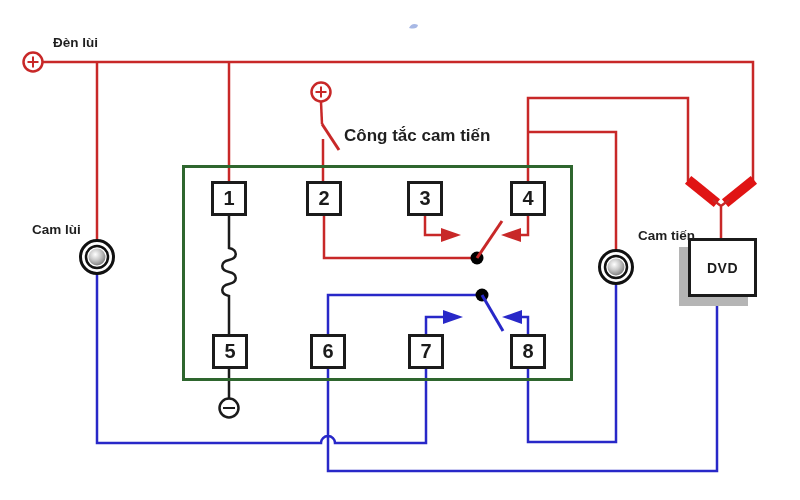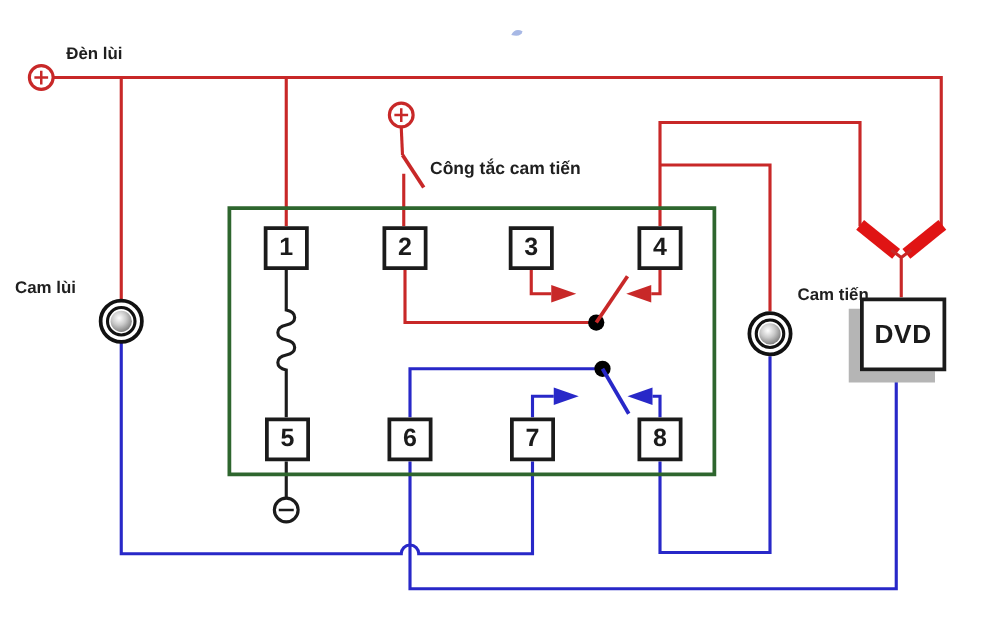--- a/index.html
+++ b/index.html
@@ -2,37 +2,37 @@
 <html><head>
 <meta charset="utf-8">
 <style>
   html,body{margin:0;padding:0;background:#fff;}
   #stage{
     position:relative;width:800px;height:500px;background:#fff;overflow:hidden;
     font-family:"Liberation Sans", sans-serif;
   }
   #wires{position:absolute;left:0;top:0;width:800px;height:500px;}
   .lbl{position:absolute;color:#1f1f1f;font-weight:bold;white-space:nowrap;}
-  .lbl-small{font-size:14px;}
+  .lbl-small{font-size:17px;}
   .lbl-med{font-size:13.5px;}
   .relay-box{
     position:absolute;left:182px;top:165px;width:391px;height:216px;
     border:3px solid #2e662e;box-sizing:border-box;background:transparent;
   }
   .pin{
     position:absolute;width:36px;height:35px;box-sizing:border-box;
     border:3px solid #1b1b1b;background:#fff;
     display:flex;align-items:center;justify-content:center;
     font-size:20px;font-weight:bold;color:#1b1b1b;
   }
   .dvd-box{
     position:absolute;left:688px;top:238px;width:69px;height:59px;box-sizing:border-box;
     border:3px solid #1b1b1b;background:#fff;box-shadow:-9px 9px 0 #b5b5b5;
     display:flex;align-items:center;justify-content:center;
-    font-size:21px;font-weight:bold;color:#1b1b1b;letter-spacing:0.5px;
+    font-size:14px;font-weight:bold;color:#1b1b1b;letter-spacing:0.5px;
   }
   .wire-red{stroke:#c82828;stroke-width:2.5;fill:none;}
   .wire-blue{stroke:#2828c8;stroke-width:2.5;fill:none;}
   .wire-black{stroke:#1b1b1b;stroke-width:2.5;fill:none;}
   .blade-red{stroke:#c82828;stroke-width:3;fill:none;}
   .blade-blue{stroke:#2828c8;stroke-width:3;fill:none;}
   .head-red{fill:#c82828;}
   .head-blue{fill:#2828c8;}
   .dot{fill:#000;}
   .bar-red{stroke:#e01414;stroke-width:10;stroke-linecap:square;}
@@ -129,16 +129,16 @@
   <div class="pin" style="left:510px;top:181px;">4</div>
   <div class="pin" style="left:212px;top:334px;">5</div>
   <div class="pin" style="left:310px;top:334px;">6</div>
   <div class="pin" style="left:408px;top:334px;">7</div>
   <div class="pin" style="left:510px;top:334px;">8</div>
 
   <div class="dvd-box">DVD</div>
 
   <div class="lbl lbl-med" style="left:53px;top:35px;">Đèn lùi</div>
   <div class="lbl lbl-small" style="left:344px;top:126px;">Công tắc cam tiến</div>
-  <div class="lbl lbl-med" style="left:12px;top:222px;">Cam lùi</div>
+  <div class="lbl lbl-med" style="left:32px;top:222px;">Cam lùi</div>
   <div class="lbl lbl-med" style="left:620px;top:228px;margin-left:18px;">Cam tiến</div>
 
 </div>
 
 </body></html>

